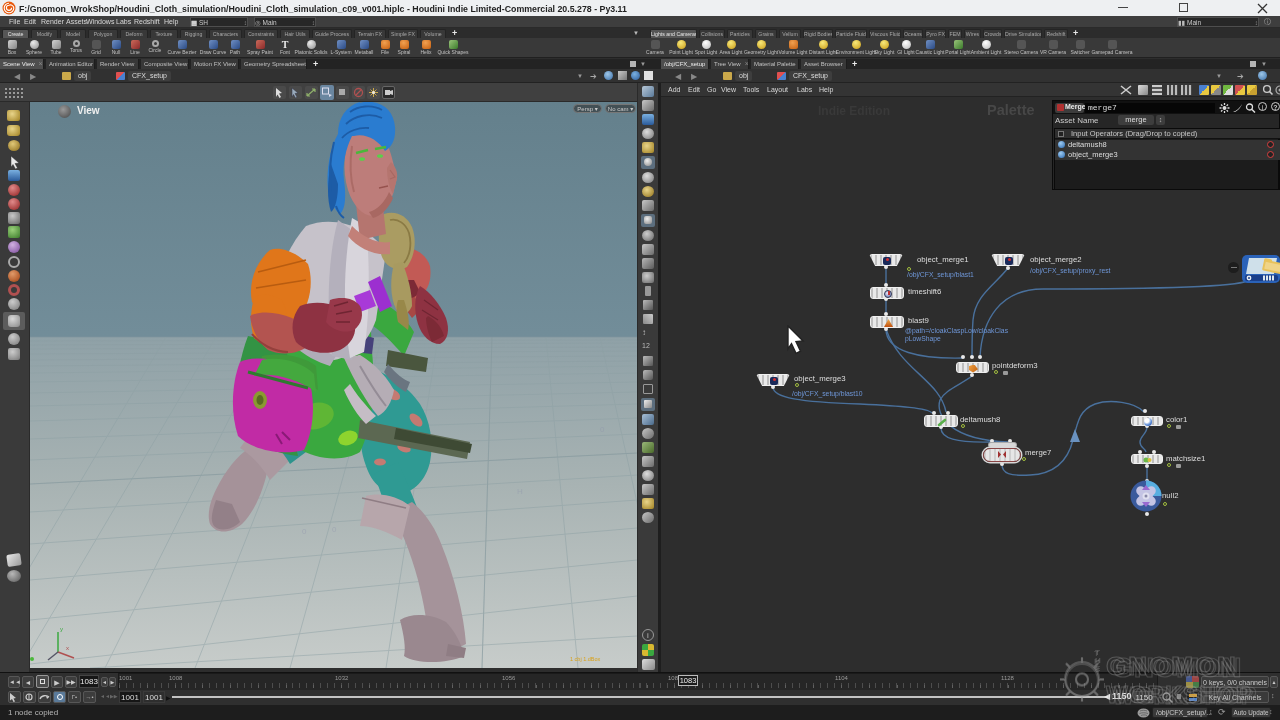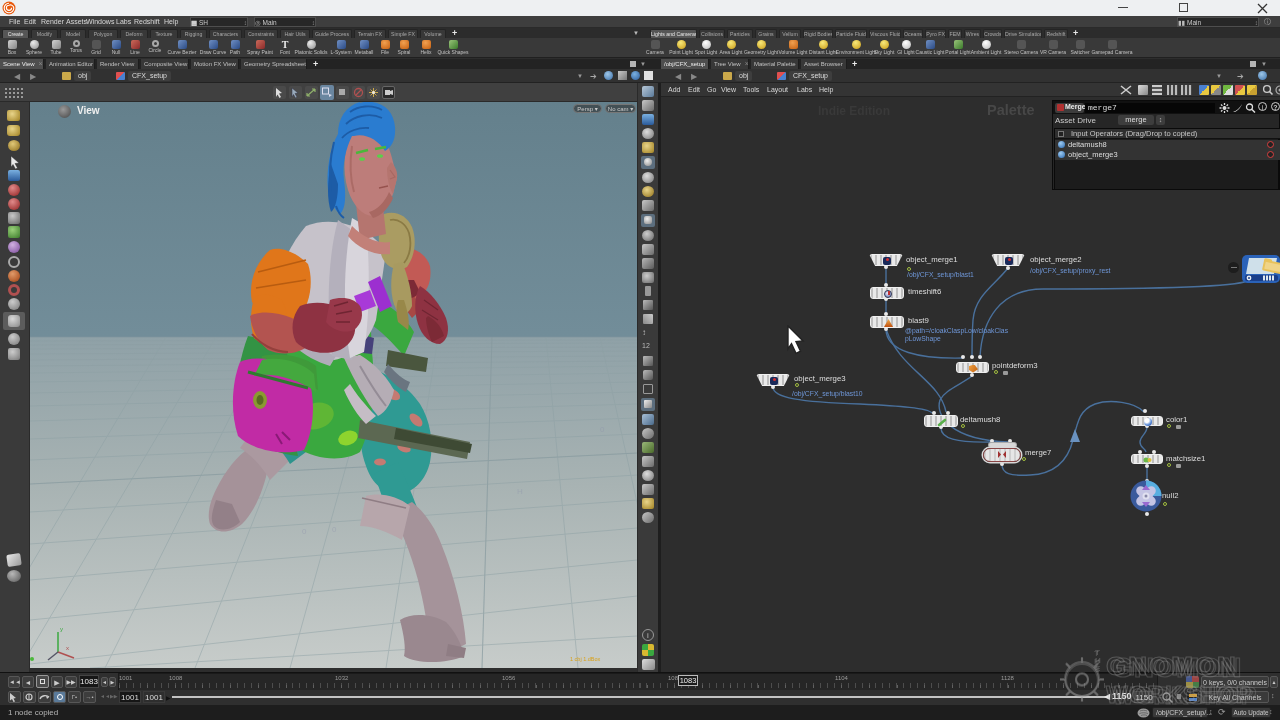--- a/index.html
+++ b/index.html
@@ -56,20 +56,21 @@
 .gdot{position:absolute;width:4px;height:4px;border:1.5px solid #a3bf3f;border-radius:50%;background:transparent;}
 .lock{position:absolute;width:5px;height:4px;background:#9a9a9a;border-radius:1px;}
 </style></head>
 <body>
 <div id="root">
 <div id="title" class="abs">
  <svg class="abs" style="left:2px;top:1px" width="14" height="14" viewBox="0 0 14 14">
         <circle cx="7" cy="7" r="6.5" fill="#e8590c"></circle>
         <path d="M7 2.2a4.8 4.8 0 1 0 4.8 4.8A3.4 3.4 0 0 0 7 4.2a2.6 2.6 0 1 0 2.6 2.6" fill="none" stroke="#fff" stroke-width="1.1"></path>
       </svg>
+ <span class="txt">F:/Gnomon_WrokShop/Houdini_Cloth_simulation/Houdini_Cloth_simulation_c09_v001.hiplc - Houdini Indie Limited-Commercial 20.5.278 - Py3.11</span>
  <span class="abs" style="left:1118px;top:7px;width:10px;height:1.3px;background:#444"></span>
  <span class="abs" style="left:1179px;top:3px;width:9px;height:9px;border:1.2px solid #444"></span>
  <svg class="abs" style="left:1257px;top:3px" width="11" height="11" viewBox="0 0 11 11">
         <path d="M1 1l9 9M10 1L1 10" stroke="#333" stroke-width="1.3"></path>
       </svg>
 </div>
 <div id="menubar" class="abs">
  <span class="menu" style="left:9px">File</span>
       <span class="menu" style="left:24px">Edit</span>
       <span class="menu" style="left:41px">Render</span>
@@ -638,21 +639,21 @@
   <path d="M17 1.5 A15.5 15.5 0 0 1 32.5 17 L17 17 Z" fill="#58aee0"></path>
   <g fill="#c4c4e4">
           <rect x="5" y="12.5" width="24" height="9" rx="4.5" transform="rotate(45 17 17)"></rect>
           <rect x="5" y="12.5" width="24" height="9" rx="4.5" transform="rotate(-45 17 17)"></rect>
         </g>
   <path d="M17 6l4 5h-8zM17 28l4-5h-8z" fill="#9a6ad0"></path>
   <circle cx="17" cy="17" r="3.5" fill="#e0e0f0"></circle>
         <circle cx="17" cy="17" r="1.5" fill="#8888a8"></circle>
  </svg>
 
- <span class="nlabel" style="left:245px;top:158px">object_merge1</span>
+ <span class="nlabel" style="left:256px;top:158px">object_merge1</span>
  <span class="gdot" style="left:246px;top:170px"></span>
  <span class="bluetxt" style="left:246px;top:174px">/obj/CFX_setup/blast1</span>
  <span class="nlabel" style="left:369px;top:158px">object_merge2</span>
  <span class="bluetxt" style="left:369px;top:170px">/obj/CFX_setup/proxy_rest</span>
  <span class="nlabel" style="left:247px;top:190px">timeshift6</span>
  <span class="nlabel" style="left:247px;top:219px">blast9</span>
  <span class="bluetxt" style="left:244px;top:230px">@path=/cloakClaspLow/cloakClas</span>
  <span class="bluetxt" style="left:244px;top:238px">pLowShape</span>
  <span class="nlabel" style="left:331px;top:264px">pointdeform3</span>
  <span class="gdot" style="left:333px;top:273px"></span>
@@ -710,21 +711,21 @@
         </svg>
   <svg class="abs" style="left:179px;top:2px" width="11" height="10">
           <path d="M1 9C4 8 8 5 10 1 8 6 5 8 3 9z" fill="#ddd"></path>
         </svg>
   <svg class="abs" style="left:192px;top:2px" width="11" height="10">
           <circle cx="4.5" cy="4" r="3" fill="none" stroke="#ddd" stroke-width="1.3"></circle>
           <path d="M7 6.5l3 3" stroke="#ddd" stroke-width="1.5"></path>
         </svg>
   <span class="abs" style="left:205px;top:1px;width:9px;height:9px;border:1px solid #ccc;border-radius:50%;color:#ccc;font-size:7px;text-align:center;line-height:9px">i</span>
   <span class="abs" style="left:218px;top:1px;width:9px;height:9px;border:1px solid #ccc;border-radius:50%;color:#ccc;font-size:7px;text-align:center;line-height:9px;font-weight:700">?</span>
-  <span class="abs" style="left:2px;top:15px;color:#ccc;font-size:8px">Asset Drive</span>
+  <span class="abs" style="left:2px;top:15px;color:#ccc;font-size:8px">Asset Name</span>
   <span class="abs" style="left:65px;top:14px;width:36px;height:10px;background:#3d3d3d;border-radius:2px;color:#ddd;font-size:7.5px;text-align:center;line-height:10px">merge</span>
   <span class="abs" style="left:103px;top:14px;width:9px;height:10px;background:#3d3d3d;border-radius:2px;color:#bbb;font-size:7px;text-align:center;line-height:9px">↕</span>
   <div class="abs" style="left:1px;top:27px;width:225px;height:62px;background:#1c1c1c;border:1px solid #0a0a0a">
    <div class="abs" style="left:0;top:0;width:225px;height:10px;background:#2f2f2f;border-bottom:1px solid #111">
             <span class="abs" style="left:3px;top:2px;width:6px;height:6px;border:1px solid #777;background:#222"></span>
             <span class="abs" style="left:16px;top:0px;color:#c8c8c8;font-size:7.5px;line-height:10px">Input Operators (Drag/Drop to copied)</span>
           </div>
    <div class="abs" style="left:0;top:11px;width:225px;height:9.5px;background:#333">
             <span class="abs" style="left:3px;top:1px;width:7px;height:7px;border-radius:50%;background:radial-gradient(circle at 38% 32%,#9ecbf0,#2a68b0)"></span>
             <span class="abs" style="left:13px;top:0px;color:#ddd;font-size:7.5px;line-height:9px">deltamush8</span>

